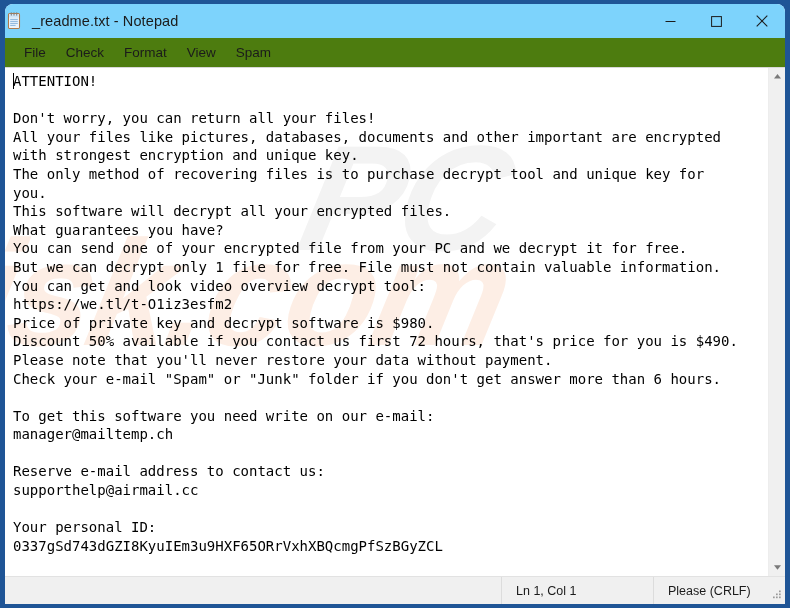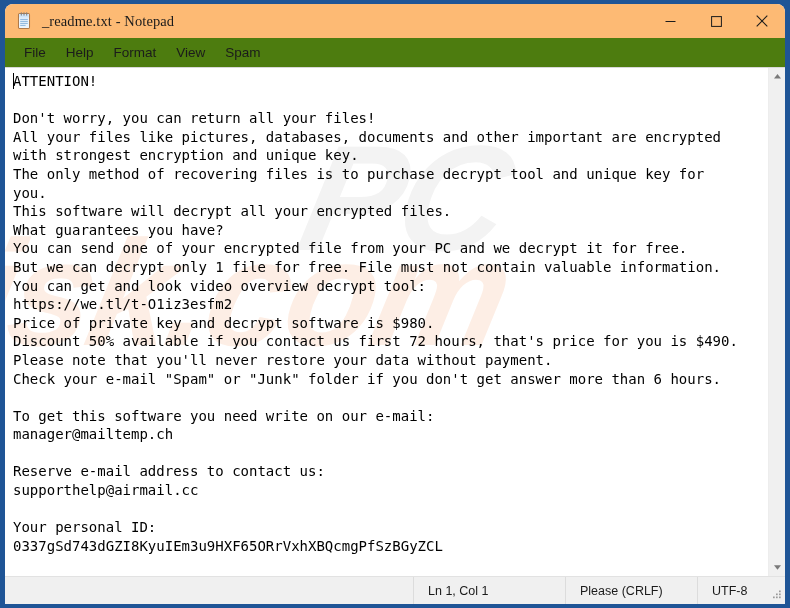--- a/index.html
+++ b/index.html
@@ -36,26 +36,25 @@
     overflow: hidden;
     display: flex;
     flex-direction: column;
   }
 
   
   #title-bar {
     position: relative;
     height: 34px;
     min-height: 34px;
-    background: #fdba74;
-    display: flex;
-    align-items: center;
-    padding-left: 11px;
-    box-sizing: border-box;
-    font-family: Liberation Serif, serif;
+    background: #7dd3fc;
+    display: flex;
+    align-items: center;
+    padding-left: 1px;
+    box-sizing: border-box;
   }
   #app-icon {
     width: 17px;
     height: 18px;
     margin-right: 9px;
     flex: 0 0 auto;
     position: relative;
     top: 0px;
   }
   #title-text {
@@ -283,21 +282,21 @@
           <svg width="12" height="12" viewBox="0 0 12 12">
             <line x1="0.7" y1="0.7" x2="11.3" y2="11.3" stroke="#1b1b1b" stroke-width="1.05"></line>
             <line x1="11.3" y1="0.7" x2="0.7" y2="11.3" stroke="#1b1b1b" stroke-width="1.05"></line>
           </svg>
         </button>
       </div>
     </div>
 
     <div id="menu-bar">
       <div class="menu-item">File</div>
-      <div class="menu-item">Help</div>
+      <div class="menu-item">Check</div>
       <div class="menu-item">Format</div>
       <div class="menu-item">View</div>
       <div class="menu-item">Spam</div>
     </div>
 
     <div id="editor-region">
 
       <div id="watermark-2">PC</div>
       <div id="watermark">isk.com</div>
 
@@ -340,21 +339,20 @@
           <svg width="9" height="7" viewBox="0 0 9 7">
             <polygon points="4.5,5.8 1,1.2 8,1.2" fill="#7a7a7a"></polygon>
           </svg>
         </div>
       </div>
     </div>
 
     <div id="status-bar">
       <div class="status-cell" id="status-ln">Ln 1, Col 1</div>
       <div class="status-cell" id="status-eol">Please (CRLF)</div>
-      <div class="status-cell" id="status-enc">UTF-8</div>
       <span id="resize-grip">
         <svg width="12" height="12" viewBox="0 0 12 12">
           <g fill="#9a9a9a">
             <rect x="9" y="1.5" width="1.7" height="1.7"></rect>
             <rect x="6" y="4.5" width="1.7" height="1.7"></rect>
             <rect x="9" y="4.5" width="1.7" height="1.7"></rect>
             <rect x="3" y="7.5" width="1.7" height="1.7"></rect>
             <rect x="6" y="7.5" width="1.7" height="1.7"></rect>
             <rect x="9" y="7.5" width="1.7" height="1.7"></rect>
           </g>

